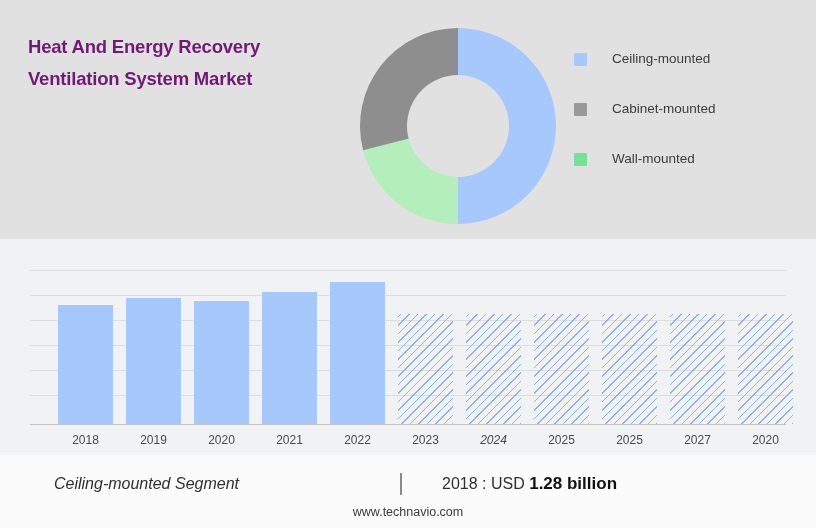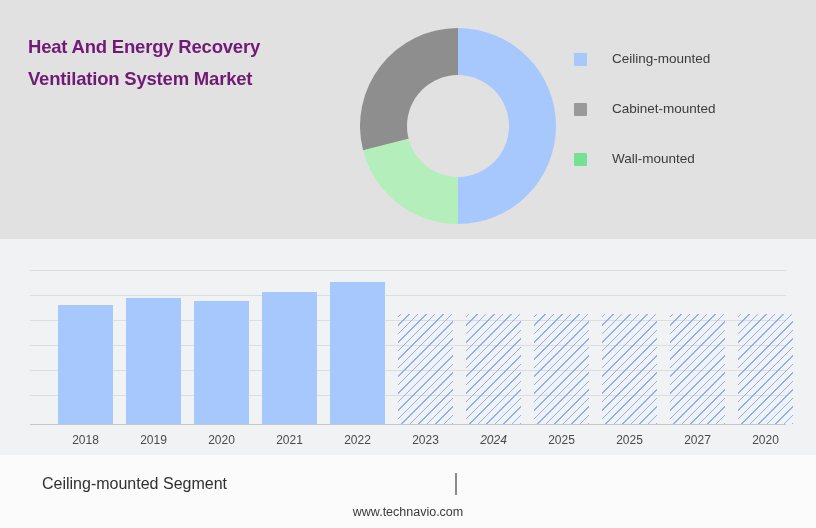--- a/index.html
+++ b/index.html
@@ -166,25 +166,26 @@
   }
   .footer-row {
     position: absolute;
     left: 0;
     top: 18px;
     width: 816px;
     display: flex;
     align-items: center;
   }
   .footer-left {
-    width: 455px;
-    padding-left: 42px;
+    width: 400px;
+    padding-left: 54px;
     box-sizing: border-box;
     font-size: 16px;
     color: #303030;
+    font-style: italic;
   }
   .footer-divider {
     width: 2px;
     height: 22px;
     background: #8a8a8a;
   }
   .footer-right {
     flex: 1;
     padding-left: 40px;
     font-size: 16px;
@@ -283,18 +284,22 @@
         <div class="x-label" style="left: 572px; width: 55px;">2025</div>
         <div class="x-label" style="left: 640px; width: 55px;">2027</div>
         <div class="x-label" style="left: 708px; width: 55px;">2020</div>
       </div>
   </div>
 
   <div class="footer">
     <div class="footer-row">
       <div class="footer-left">Ceiling-mounted Segment</div>
       <div class="footer-divider"></div>
+      <div class="footer-right">
+        <span>2018 : USD</span>
+        <span class="footer-value">1.28 billion</span>
+      </div>
     </div>
   </div>
 
   <div class="site-url">www.technavio.com</div>
 
 </div>
 
 </body></html>

